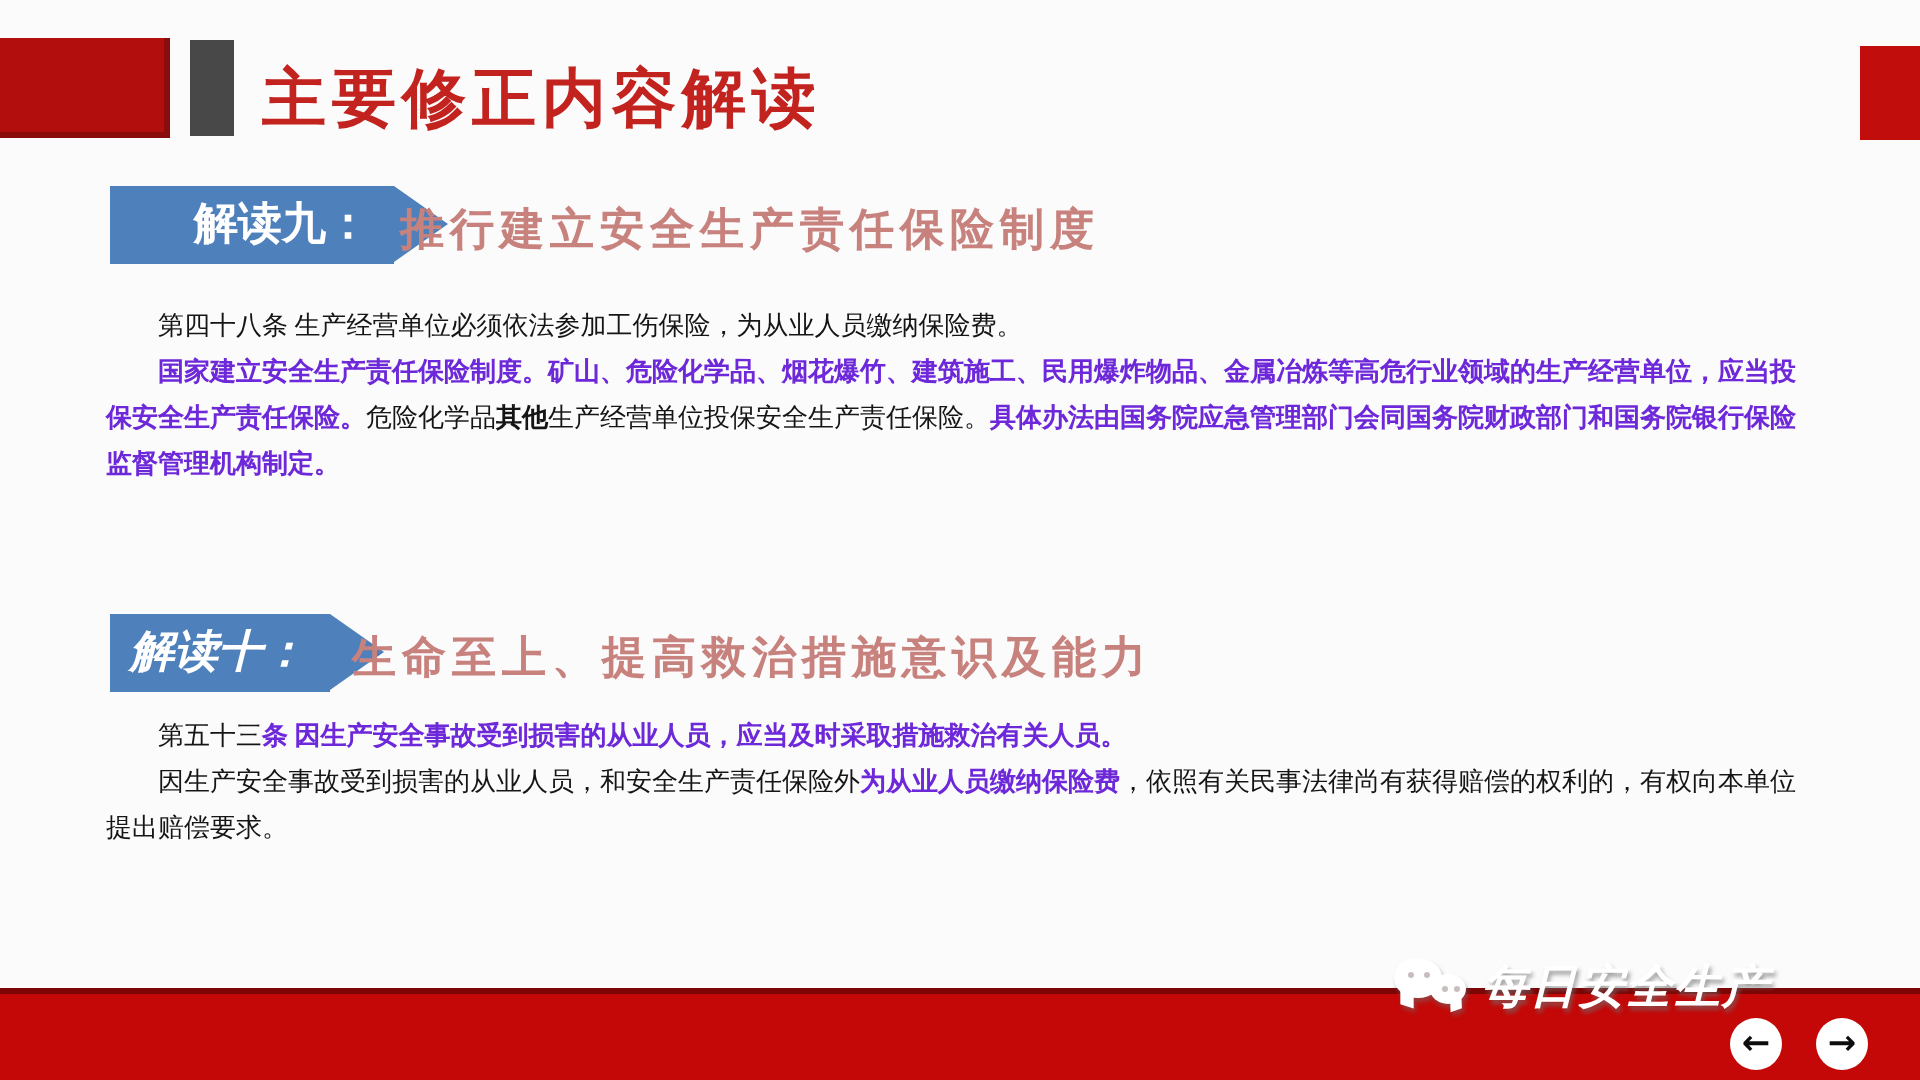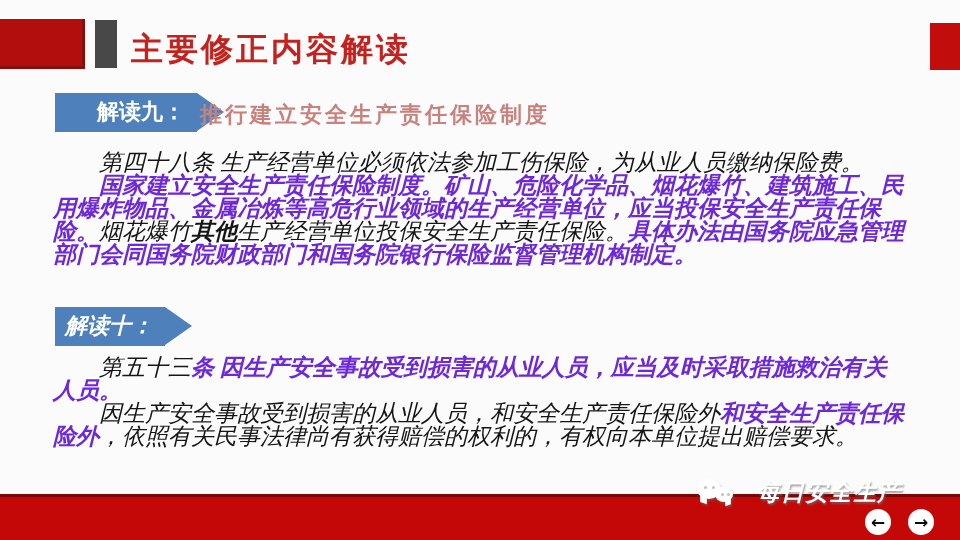--- a/index.html
+++ b/index.html
@@ -24,32 +24,32 @@
     border-left:27px solid #4e80bb;}
   .label-1{left:55px;top:93px;width:96px;padding-left:42px;}
   .label-2{left:55px;top:307px;width:96px;font-style:italic;}
 
   .section-heading{position:absolute;margin:0;font-size:22px;font-weight:bold;color:#c8827e;
     letter-spacing:3px;white-space:nowrap;}
   .heading-1{left:200px;top:100px;}
   .heading-2{left:176px;top:314px;}
 
   
-  .body-text{position:absolute;left:53px;width:854px;font-size:23px;line-height:23px;color:#151515;font-style:italic;}
+  .body-text{position:absolute;left:53px;width:854px;font-size:13px;line-height:23px;color:#151515;}
   .body-1{top:151px;}
   .body-2{top:356px;}
   .para{margin:0;text-indent:2em;}
   .seg{font-weight:normal;color:#151515;}
   .seg.red{color:#6d28d9;font-weight:bold;}
   .seg.bold{font-weight:bold;}
 
   
   .bottom-bar{position:absolute;left:0;bottom:0;width:960px;height:43px;background:#c40808;
     border-top:3px solid #7c0505;box-sizing:content-box;}
-  .brand{position:absolute;left:697px;top:477px;display:flex;gap:22px;z-index:3;}
+  .brand{position:absolute;left:697px;top:477px;display:flex;align-items:center;gap:6px;z-index:3;}
   .brand-text{color:#fff;font-size:23px;font-weight:bold;font-style:italic;letter-spacing:1px;
     text-shadow:1px 2px 2px rgba(110,110,110,.65);white-space:nowrap;}
   .wechat-icon{position:relative;width:38px;height:32px;flex:0 0 auto;
     filter:drop-shadow(1px 2px 1px rgba(110,110,110,.5));}
   .wechat-icon .bubble-big{position:absolute;left:0;top:2px;width:24px;height:20px;background:#fff;border-radius:50%;}
   .wechat-icon .bubble-big:after{content:"";position:absolute;left:3px;bottom:-4px;width:7px;height:7px;background:#fff;
     transform:rotate(18deg) skewX(18deg);}
   .wechat-icon .bubble-small{position:absolute;left:18px;top:10px;width:18px;height:15px;background:#fff;border-radius:50%;}
   .wechat-icon .bubble-small:after{content:"";position:absolute;right:2px;bottom:-3px;width:6px;height:6px;background:#fff;
     transform:rotate(-20deg) skewX(-18deg);}
@@ -72,31 +72,32 @@
   <div class="corner-red-block"></div>
 
   <div class="label-arrow label-1">
     <span>解读九：</span>
     <span class="arrow-tri"></span>
   </div>
   <h2 class="section-heading heading-1">推行建立安全生产责任保险制度</h2>
 
   <div class="body-text body-1">
     <p class="para"><span class="seg">第四十八条 生产经营单位必须依法参加工伤保险，为从业人员缴纳保险费。</span></p>
-    <p class="para"><span class="seg red">国家建立安全生产责任保险制度。矿山、危险化学品、烟花爆竹、建筑施工、民用爆炸物品、金属冶炼等高危行业领域的生产经营单位，应当投保安全生产责任保险。</span><span class="seg">烟花爆竹</span><span class="seg bold">其他</span><span class="seg">生产经营单位投保安全生产责任保险。</span><span class="seg red">具体办法由国务院应急管理部门会同国务院财政部门和国务院银行保险监督管理机构制定。</span></p>
+    <p class="para"><span class="seg red">国家建立安全生产责任保险制度。矿山、危险化学品、烟花爆竹、建筑施工、民用爆炸物品、金属冶炼等高危行业领域的生产经营单位，应当投保安全生产责任保险。</span><span class="seg">危险化学品</span><span class="seg bold">其他</span><span class="seg">生产经营单位投保安全生产责任保险。</span><span class="seg red">具体办法由国务院应急管理部门会同国务院财政部门和国务院银行保险监督管理机构制定。</span></p>
   </div>
 
   <div class="label-arrow label-2">
     <span>解读十：</span>
     <span class="arrow-tri"></span>
   </div>
+  <h2 class="section-heading heading-2">生命至上、提高救治措施意识及能力</h2>
 
   <div class="body-text body-2">
     <p class="para"><span class="seg">第五十三</span><span class="seg red">条 因生产安全事故受到损害的从业人员，应当及时采取措施救治有关人员。</span></p>
-    <p class="para"><span class="seg">因生产安全事故受到损害的从业人员，和安全生产责任保险外</span><span class="seg red">和安全生产责任保险外</span><span class="seg">，依照有关民事法律尚有获得赔偿的权利的，有权向本单位提出赔偿要求。</span></p>
+    <p class="para"><span class="seg">因生产安全事故受到损害的从业人员，和安全生产责任保险外</span><span class="seg red">为从业人员缴纳保险费</span><span class="seg">，依照有关民事法律尚有获得赔偿的权利的，有权向本单位提出赔偿要求。</span></p>
   </div>
 
   <div class="bottom-bar"></div>
 
   <div class="brand">
     <span class="wechat-icon">
       <span class="bubble-big"></span>
       <span class="bubble-small"></span>
       <span class="eye eye1"></span>
       <span class="eye eye2"></span>

